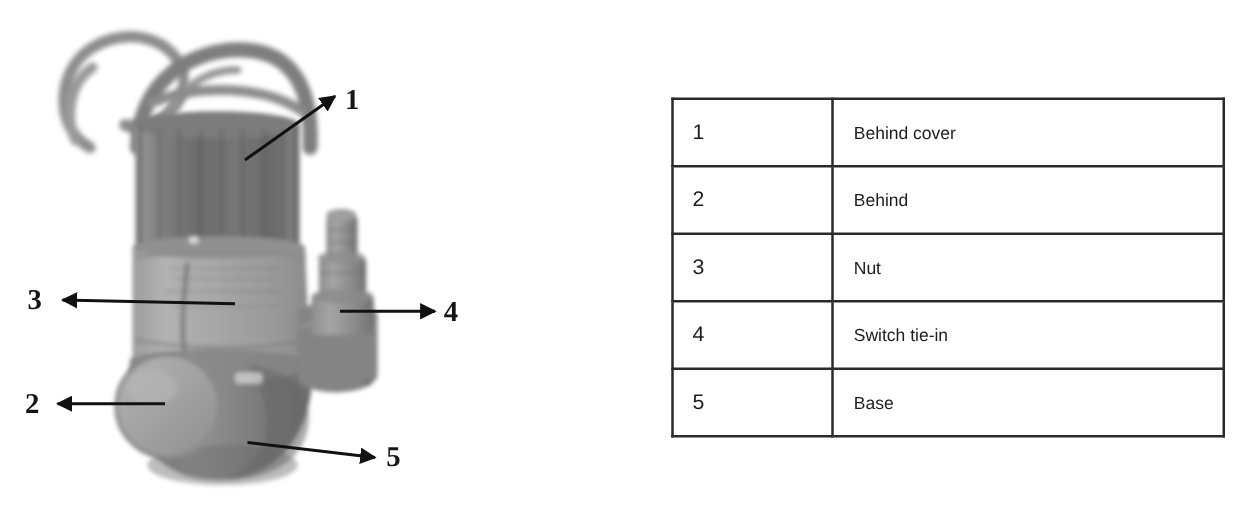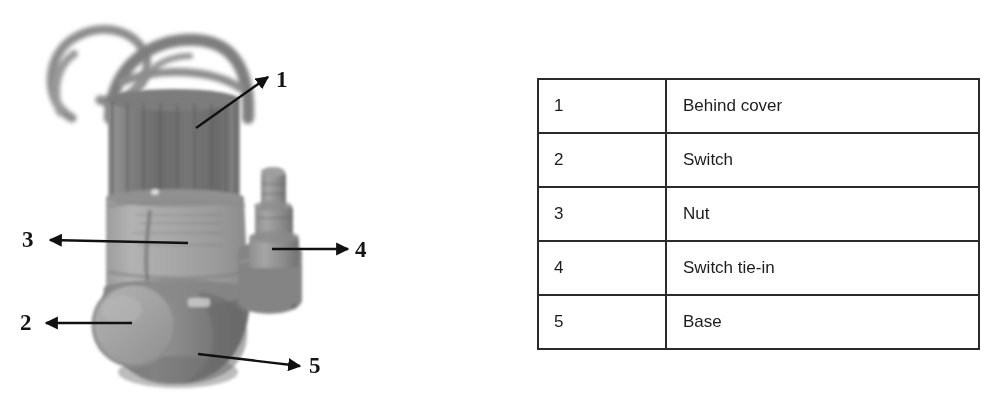--- a/index.html
+++ b/index.html
@@ -60,21 +60,21 @@
     border-collapse: collapse;
     table-layout: fixed;
   }
   #legend-table col.col-num  { width: 128px; }
   #legend-table col.col-name { width: 313px; }
   #legend-table td {
     border: 2px solid #2b2b2b;
     height: 52px;
     padding: 0 0 0 15px;
     font-family: "Liberation Sans", sans-serif;
-    font-size: 17px;
+    font-size: 14px;
     color: #1c1c1c;
     vertical-align: middle;
     background: #ffffff;
     white-space: nowrap;
   }
   #legend-table td.cell-index { font-size: 17px; }
   #legend-table td.cell-label { padding-left: 16px; }
 </style>
 </head>
 <body>
@@ -253,21 +253,21 @@
     <col class="col-num">
     <col class="col-name">
   </colgroup>
   <tbody>
     <tr>
       <td class="cell-index">1</td>
       <td class="cell-label">Behind cover</td>
     </tr>
     <tr>
       <td class="cell-index">2</td>
-      <td class="cell-label">Switch</td>
+      <td class="cell-label">Behind</td>
     </tr>
     <tr>
       <td class="cell-index">3</td>
       <td class="cell-label">Nut</td>
     </tr>
     <tr>
       <td class="cell-index">4</td>
       <td class="cell-label">Switch tie-in</td>
     </tr>
     <tr>

